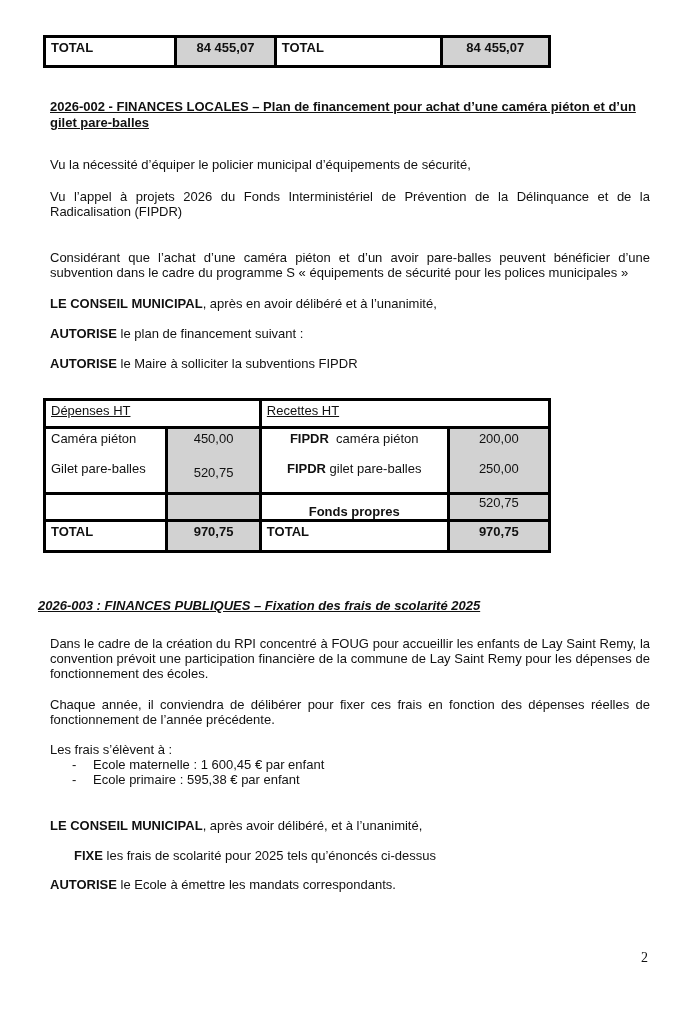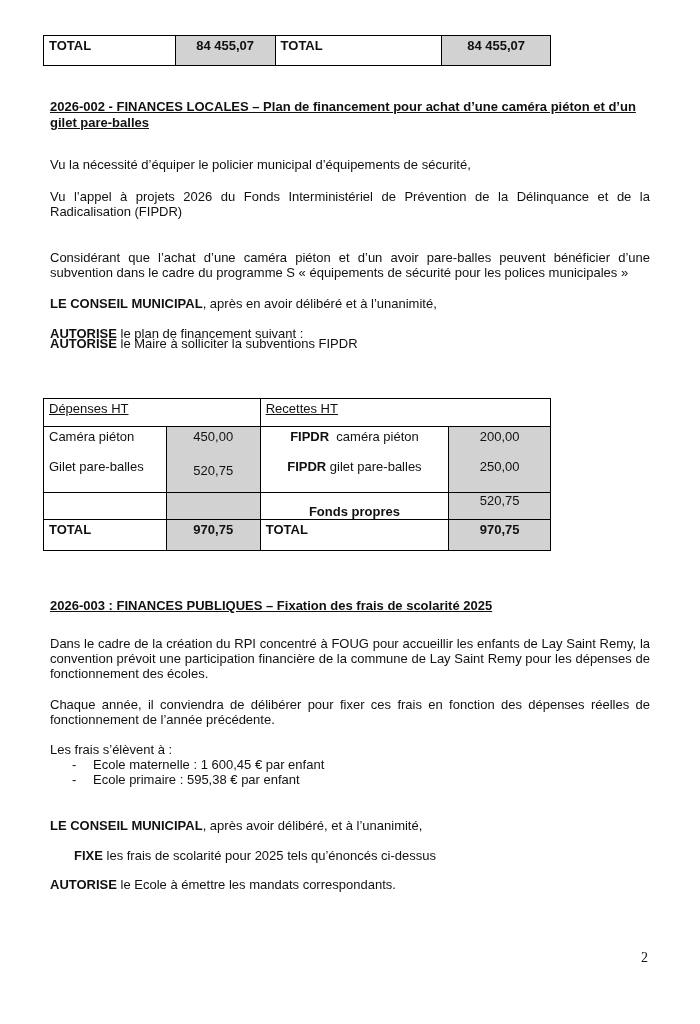--- a/index.html
+++ b/index.html
@@ -1,20 +1,20 @@
 <!DOCTYPE html>
 <html><head>
 <meta charset="utf-8">
 <style>
   html, body { margin:0; padding:0; background:#fff; }
   body { width:700px; height:1024px; position:relative; overflow:hidden;
          font-family:"Liberation Sans", sans-serif; color:#111; font-size:13px; }
   .abs { position:absolute; }
   table.fin { position:absolute; border-collapse:collapse; font-size:13px; }
-  table.fin td { border:1px solid #000000; vertical-align:top; padding:2px 5px; box-sizing:border-box; }
+  table.fin td { border:3px solid #000000; vertical-align:top; padding:2px 5px; box-sizing:border-box; }
   .grey { background:#d2d2d2; }
   .bold { font-weight:bold; }
   .center { text-align:center; }
   .heading { font-weight:bold; text-decoration:underline; line-height:16px; }
   .para { line-height:15px; text-align:justify; }
   .u { text-decoration:underline; }
   .pagenum { font-family:"Liberation Serif", serif; font-size:14px; }
 </style>
 </head>
 <body>
@@ -38,21 +38,21 @@
 <div class="abs para" style="left:50px; top:157px; width:600px;">Vu la nécessité d’équiper le policier municipal d’équipements de sécurité,</div>
 <div class="abs para" style="left:50px; top:189px; width:600px;">Vu l’appel à projets 2026 du Fonds Interministériel de Prévention de la Délinquance et de la Radicalisation (FIPDR)</div>
 <div class="abs para" style="left:50px; top:250px; width:600px;">Considérant que l’achat d’une caméra piéton et d’un avoir pare-balles peuvent bénéficier d’une subvention dans le cadre du programme S « équipements de sécurité pour les polices municipales »</div>
 
 <div class="abs para" style="left:50px; top:296px; width:600px;">
   <span class="bold">LE CONSEIL MUNICIPAL</span><span>, après en avoir délibéré et à l’unanimité,</span>
 </div>
 <div class="abs para" style="left:50px; top:326px; width:600px;">
   <span class="bold">AUTORISE</span><span> le plan de financement suivant :</span>
 </div>
-<div class="abs para" style="left:50px; top:336px; width:600px;">
+<div class="abs para" style="left:50px; top:356px; width:600px;">
   <span class="bold">AUTORISE</span><span> le Maire à solliciter la subventions FIPDR</span>
 </div>
 
 <table class="fin" style="left:43px; top:398px; width:508px;">
   <tbody>
       <tr style="height:28px;margin-top:16px;">
     <td colspan="2"><span class="u">Dépenses HT</span></td>
     <td colspan="2"><span class="u">Recettes HT</span></td>
   </tr>
   <tr style="height:66px;">
@@ -81,21 +81,21 @@
   </tr>
   <tr style="height:31px;">
     <td class="bold">TOTAL</td>
     <td class="bold grey center">970,75</td>
     <td class="bold">TOTAL</td>
     <td class="bold grey center">970,75</td>
   </tr>
 </tbody>
   </table>
 
-<div class="abs heading" style="left:50px; top:598px; width:600px;">2026-003 : FINANCES PUBLIQUES – Fixation des frais de scolarité 2025</div>
+<div class="abs heading" style="left:38px; top:598px; width:600px;font-style:italic;">2026-003 : FINANCES PUBLIQUES – Fixation des frais de scolarité 2025</div>
 
 <div class="abs para" style="left:50px; top:636px; width:600px;">Dans le cadre de la création du RPI concentré à FOUG pour accueillir les enfants de Lay Saint Remy, la convention prévoit une participation financière de la commune de Lay Saint Remy pour les dépenses de fonctionnement des écoles.</div>
 <div class="abs para" style="left:50px; top:697px; width:600px;">Chaque année, il conviendra de délibérer pour fixer ces frais en fonction des dépenses réelles de fonctionnement de l’année précédente.</div>
 
 <div class="abs para" style="left:50px; top:742px; width:600px;">Les frais s’élèvent à :</div>
 <div class="abs para" style="left:72px; top:757px; width:560px;">
   <div><span style="display:inline-block; width:21px;">-</span><span>Ecole maternelle : 1 600,45 € par enfant</span></div>
   <div><span style="display:inline-block; width:21px;">-</span><span>Ecole primaire : 595,38 € par enfant</span></div>
 </div>
 

